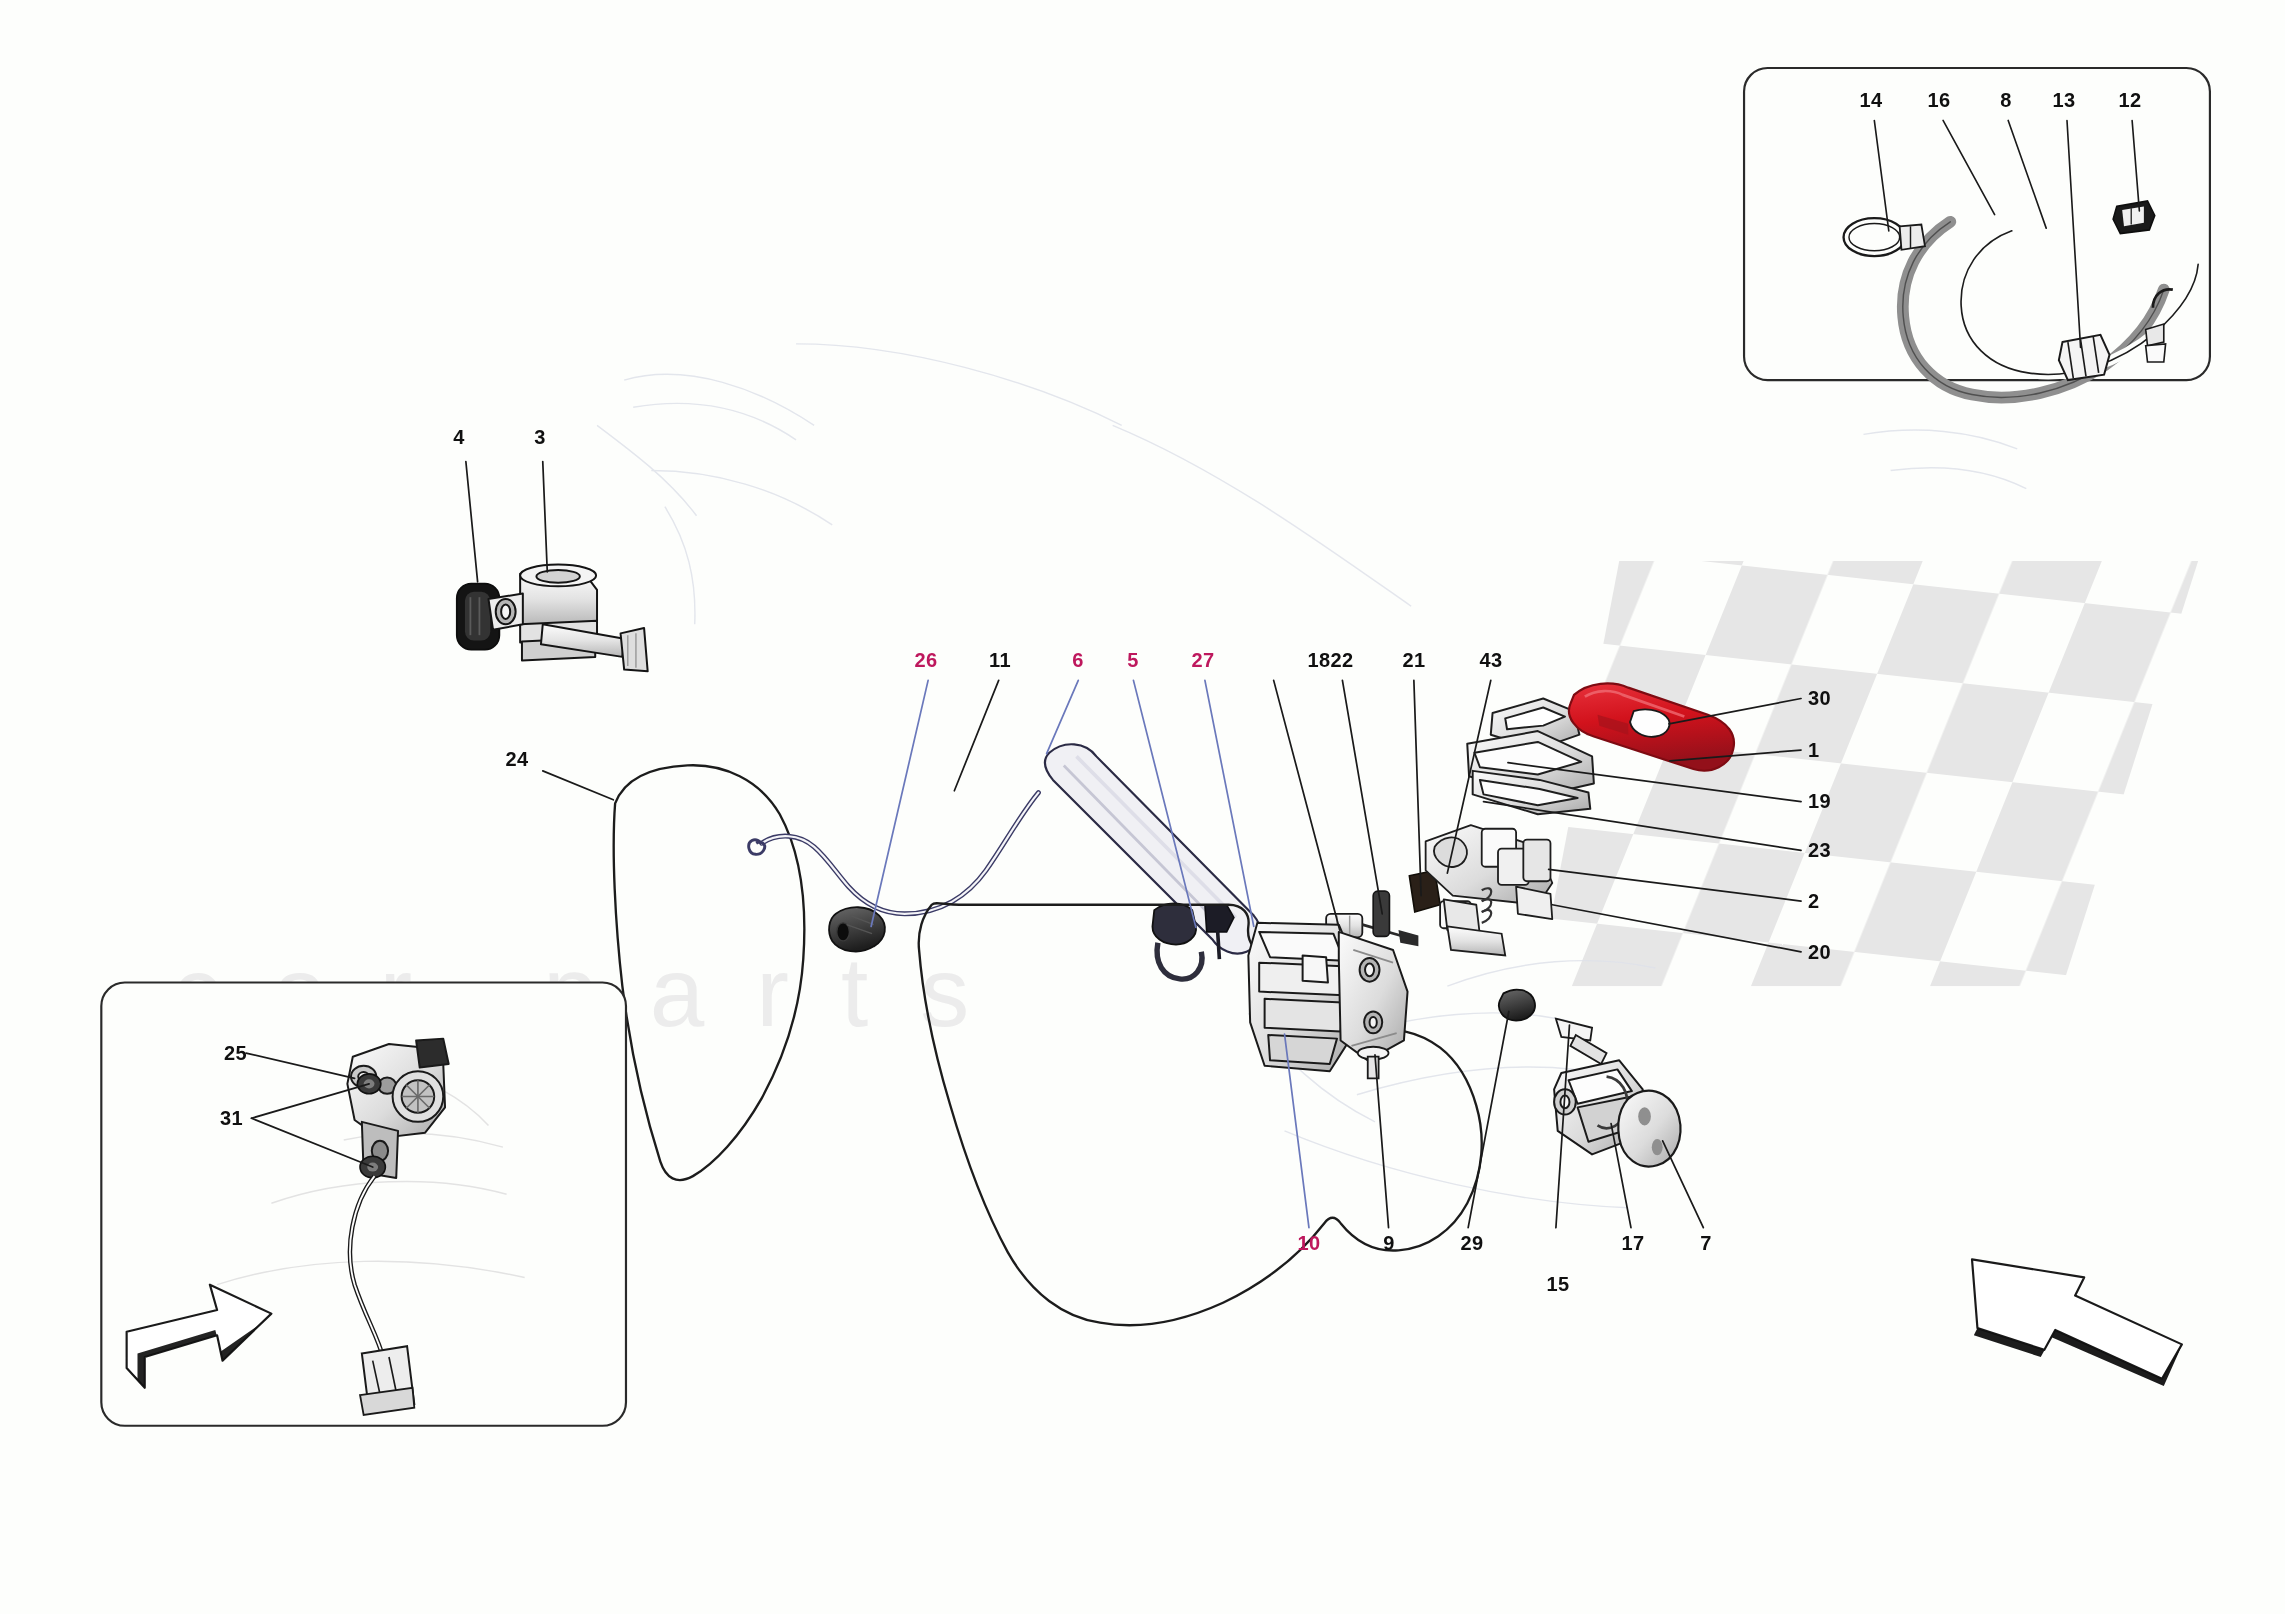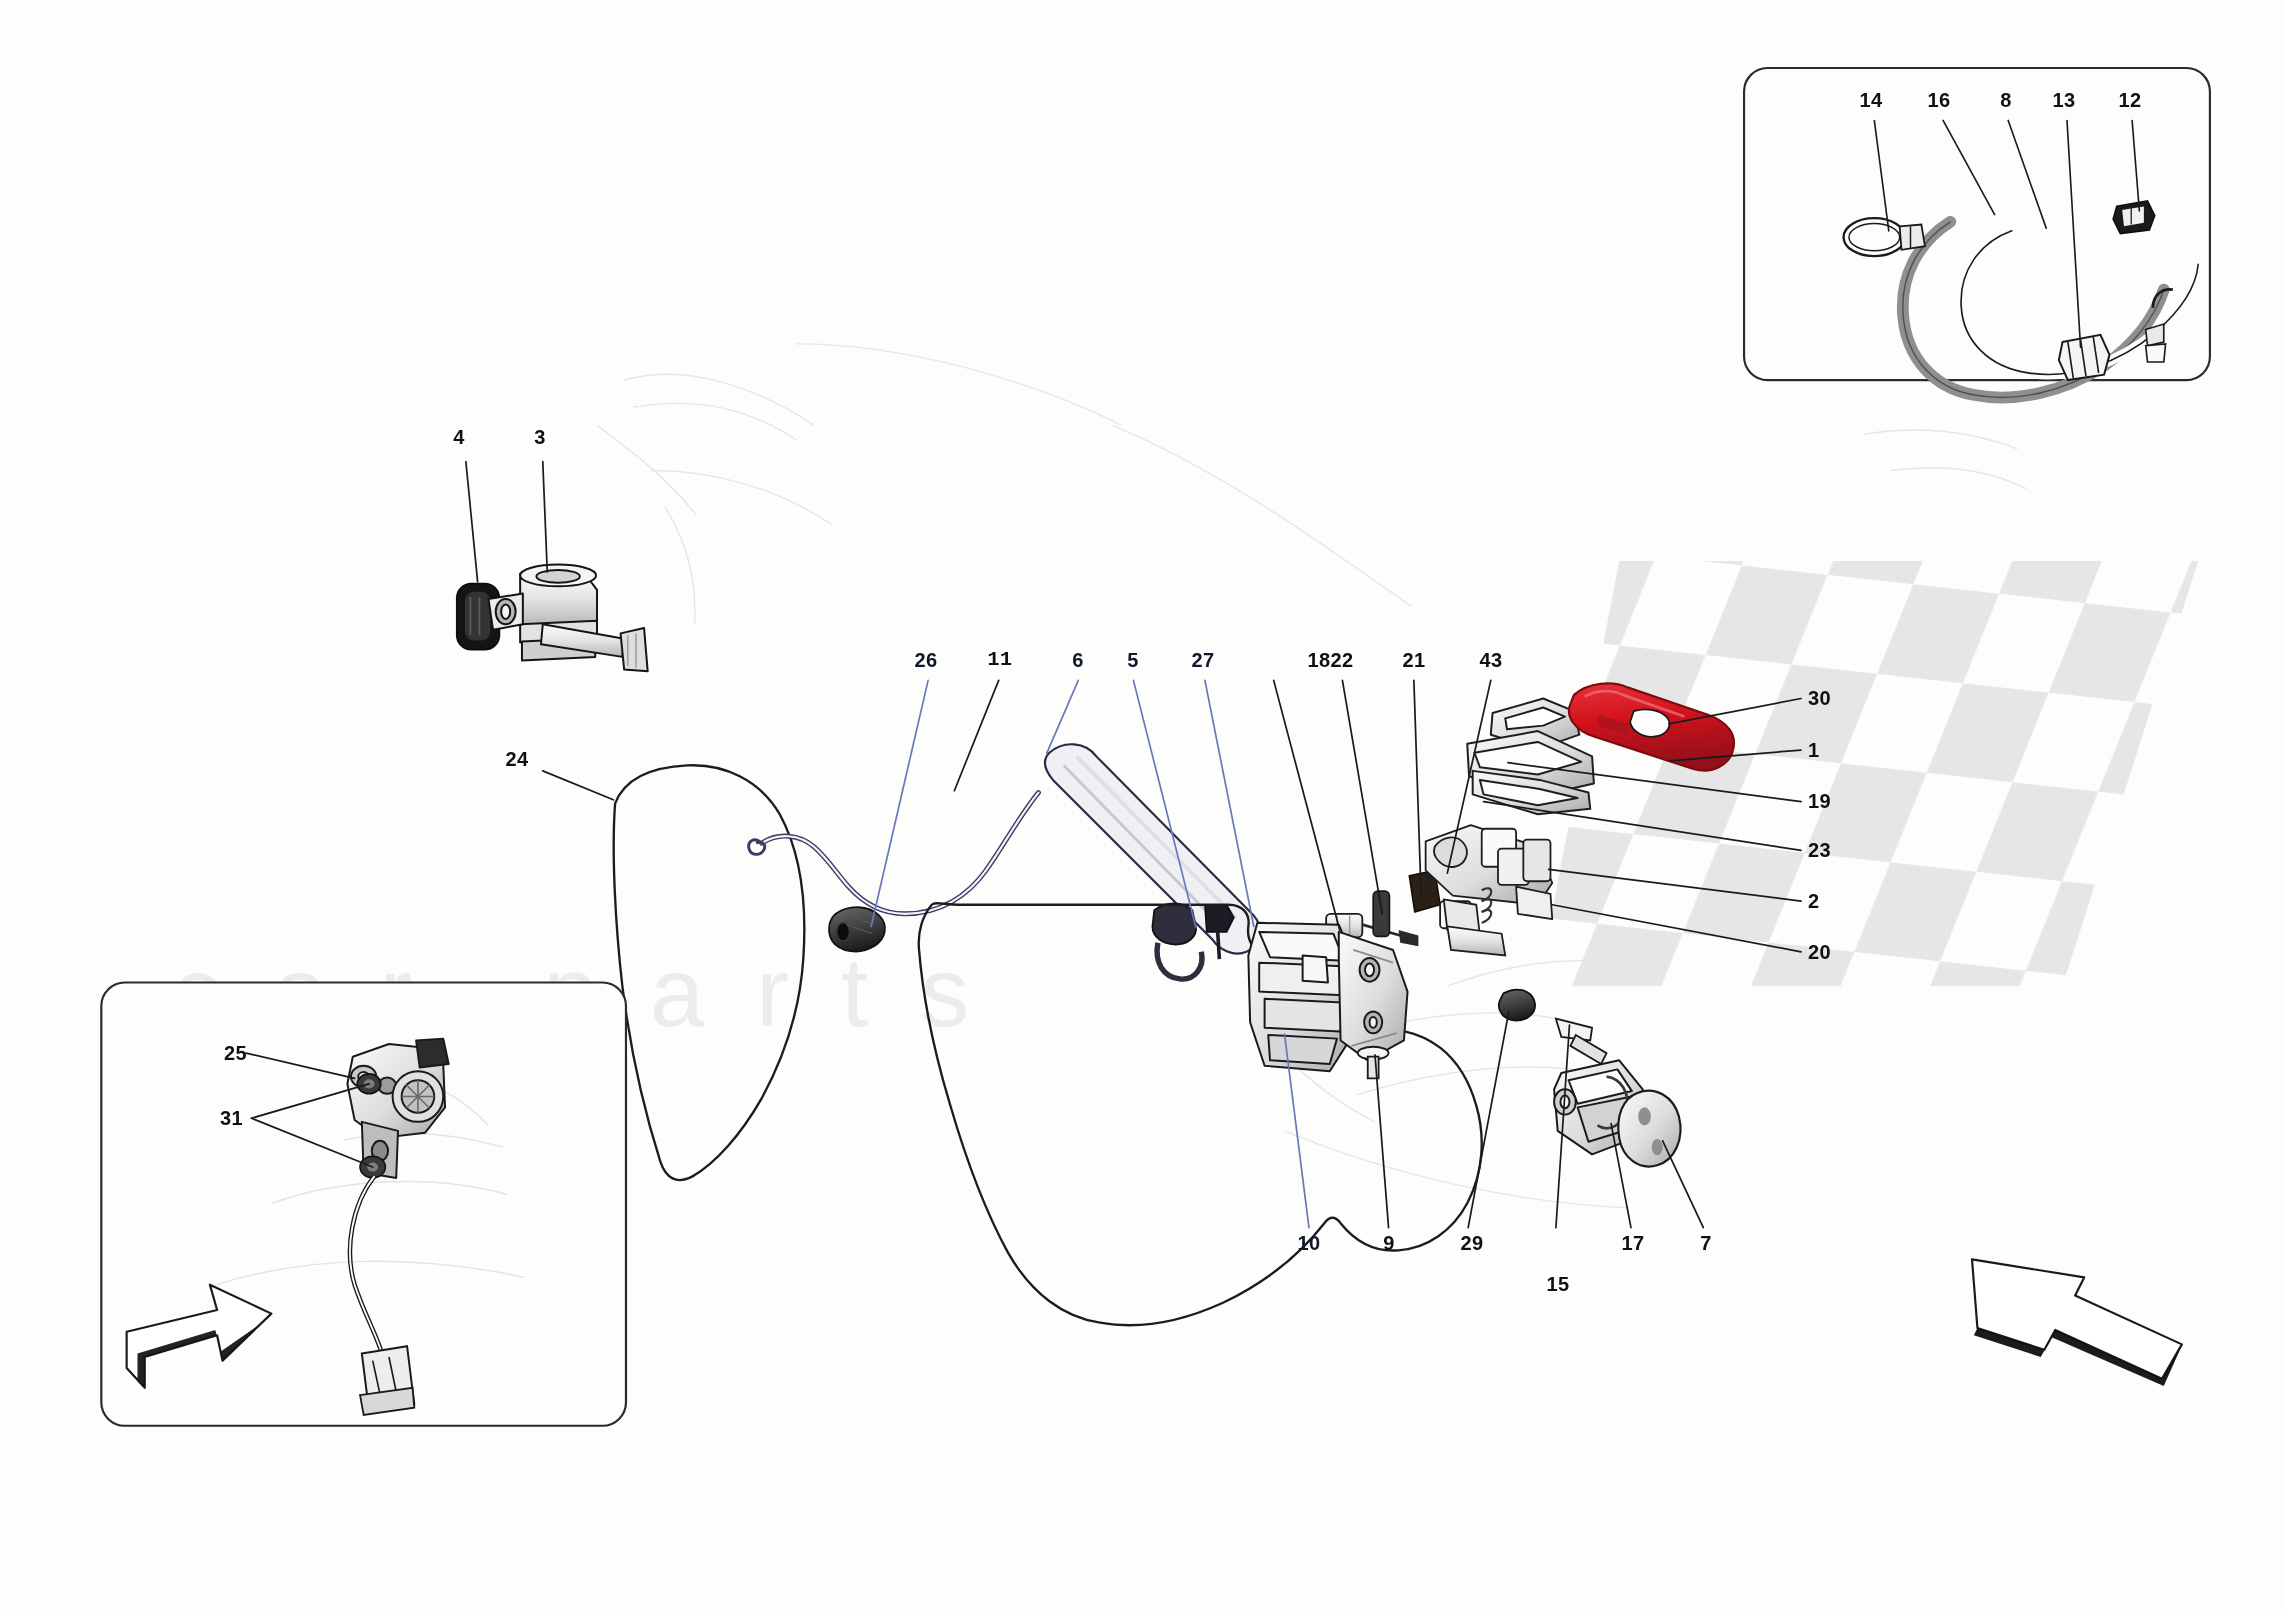--- a/index.html
+++ b/index.html
@@ -27,21 +27,21 @@
     position: absolute;
     font-family: "Liberation Sans", sans-serif;
     font-weight: bold;
     font-size: 20px;
     line-height: 1;
     letter-spacing: 0.5px;
     white-space: nowrap;
     color: #101010;
     user-select: none;
   }
-  .callout-num.blue { color: #0f172a; }
+  .callout-num.blue { color: #be185d; }
   .callout-num.c-right { transform: translate(0, -50%); }
   .callout-num.c-center { transform: translate(-50%, 0); }
   .wm-main {
     position: absolute;
     font-family: "Liberation Sans", sans-serif;
     font-weight: bold;
     font-size: 226px;
     color: #f7ced2;
     letter-spacing: -5.4px;
     user-select: none;
@@ -502,21 +502,21 @@
                L2268,1478 L2256,1500 L2182,1476 Z" fill="#101010" opacity="0.95" stroke="none"></path>
     </g>
 
   </svg>
 
   <div class="callout-num c-center" style="left:459px; top:427px;">4</div>
   <div class="callout-num c-center" style="left:540px; top:427px;">3</div>
   <div class="callout-num c-center" style="left:517px; top:749px;">24</div>
 
   <div class="callout-num c-center blue" style="left:926px; top:650px;">26</div>
-  <div class="callout-num c-center" style="left:1000px; top:650px;font-family:Liberation Mono, monospace;">11</div>
+  <div class="callout-num c-center" style="left:1000px; top:650px;">11</div>
   <div class="callout-num c-center blue" style="left:1078px; top:650px;">6</div>
   <div class="callout-num c-center blue" style="left:1133px; top:650px;">5</div>
   <div class="callout-num c-center blue" style="left:1203px; top:650px;">27</div>
   <div class="callout-num c-center" style="left:1273px; top:650px;margin-left:46px;">18</div>
   <div class="callout-num c-center" style="left:1342px; top:650px;">22</div>
   <div class="callout-num c-center" style="left:1414px; top:650px;">21</div>
   <div class="callout-num c-center" style="left:1491px; top:650px;">43</div>
 
   <div class="callout-num c-right" style="left:1808px; top:698px;">30</div>
   <div class="callout-num c-right" style="left:1808px; top:750px;">1</div>

